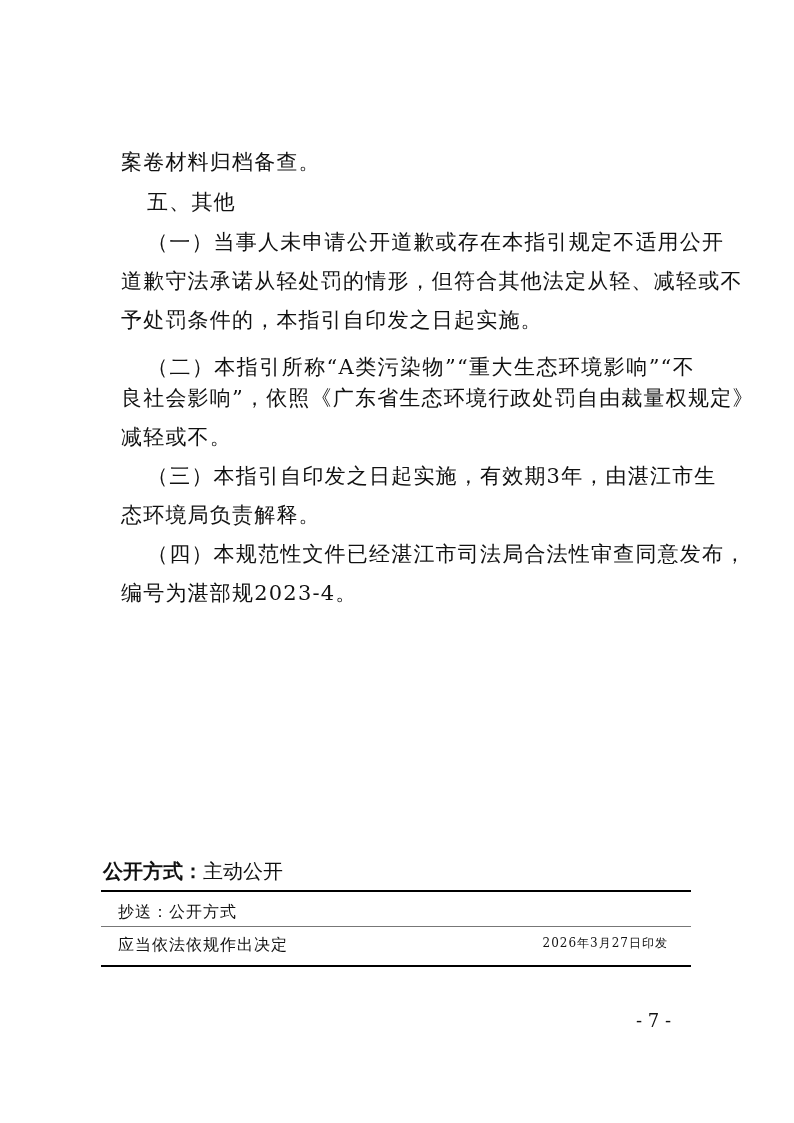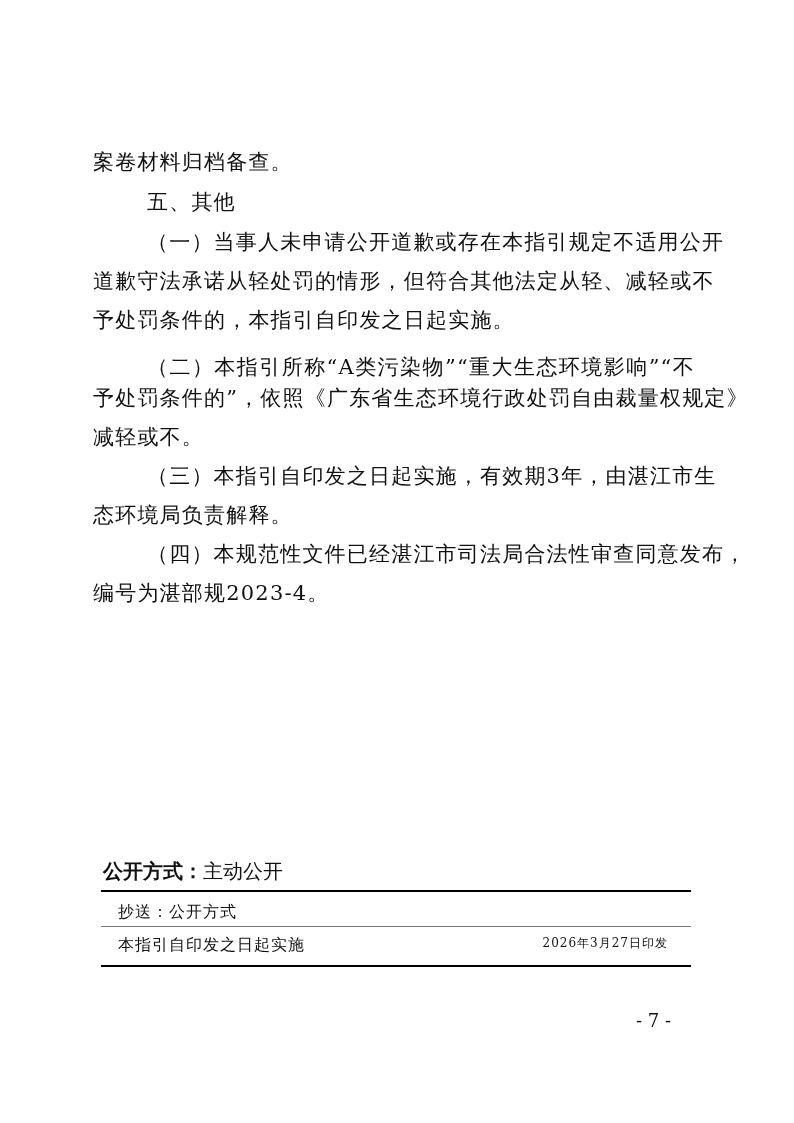--- a/index.html
+++ b/index.html
@@ -1,18 +1,18 @@
 <!DOCTYPE html>
 <html><head>
 <meta charset="utf-8">
 <style>
   html, body { margin: 0; padding: 0; background: #ffffff; }
   body { width: 794px; height: 1123px; position: relative; overflow: hidden;
          font-family: "DejaVu Serif", "Liberation Serif", serif; color: #111; }
-  .line { position: absolute; left: 93px; width: 592px; font-size: 21px; line-height: 28px;
+  .line { position: absolute; left: 121px; width: 592px; font-size: 21px; line-height: 28px;
           white-space: nowrap; letter-spacing: 1.2px; }
   .line.indent { left: 147px; width: 548px; }
   .justify { text-align: justify; text-align-last: justify; }
   .heading { font-weight: normal; font-family: "DejaVu Sans", "Liberation Sans", sans-serif; }
   .pub { position: absolute; left: 103px; top: 858px; font-size: 20px; }
   .pub .lbl { font-weight: bold; font-family: Liberation Mono, monospace; }
   .rule { position: absolute; left: 101px; width: 590px; background: #000; }
   .rule.thick { height: 2px; }
   .rule.thin { height: 1px; background: #777; }
   .cc { position: absolute; left: 118px; top: 902px; font-size: 16px; letter-spacing: 1px; }
@@ -23,32 +23,32 @@
 </head>
 <body>
 
 <div>
   <div class="line" style="top:148px">案卷材料归档备查。</div>
   <div class="line indent heading" style="top:188px">五、其他</div>
   <div class="line indent justify" style="top:228px">（一）当事人未申请公开道歉或存在本指引规定不适用公开</div>
   <div class="line justify" style="top:267px">道歉守法承诺从轻处罚的情形，但符合其他法定从轻、减轻或不</div>
   <div class="line" style="top:306px">予处罚条件的，本指引自印发之日起实施。</div>
   <div class="line indent justify" style="top:353px">（二）本指引所称“A类污染物”“重大生态环境影响”“不</div>
-  <div class="line justify" style="top:384px">予处罚条件的”，依照《广东省生态环境行政处罚自由裁量权规定》</div>
+  <div class="line justify" style="top:384px">良社会影响”，依照《广东省生态环境行政处罚自由裁量权规定》</div>
   <div class="line" style="top:423px">减轻或不。</div>
   <div class="line indent justify" style="top:462px">（三）本指引自印发之日起实施，有效期3年，由湛江市生</div>
   <div class="line" style="top:501px">态环境局负责解释。</div>
   <div class="line indent justify" style="top:540px">（四）本规范性文件已经湛江市司法局合法性审查同意发布，</div>
   <div class="line" style="top:579px">编号为湛部规2023-4。</div>
 </div>
 
 <div class="pub">
   <span class="lbl">公开方式：</span><span>主动公开</span>
 </div>
 
 <div class="rule thick" style="top:890px"></div>
 <div class="cc">抄送：公开方式</div>
 <div class="rule thin" style="top:926px"></div>
-<div class="issuer">本指引自印发之日起实施</div>
+<div class="issuer">应当依法依规作出决定</div>
 <div class="date">2026年3月27日印发</div>
 <div class="rule thick" style="top:965px"></div>
 
 <div class="pagenum">- 7 -</div>
 
 </body></html>

